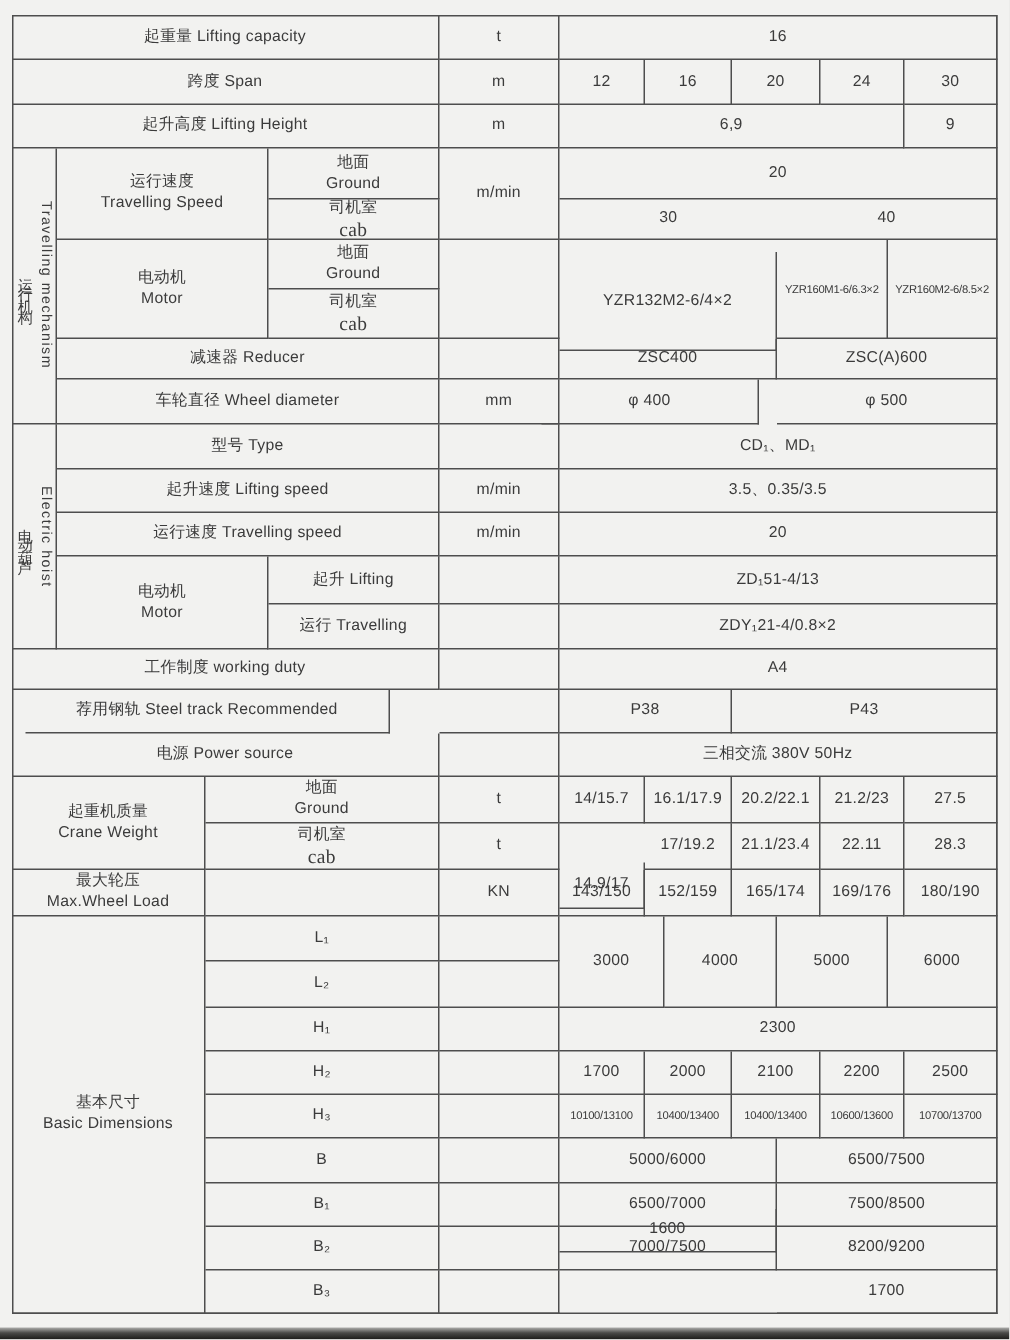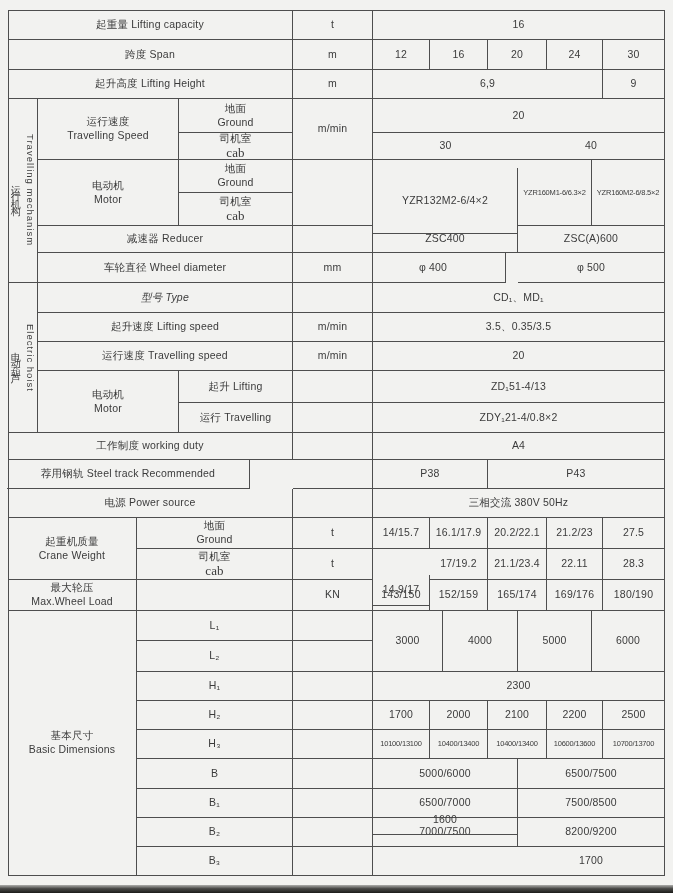--- a/index.html
+++ b/index.html
@@ -81,21 +81,21 @@
       <div class="cell" style="left: 373px; top: 226px; width: 145px; height: 27px;">ZSC400</div>
       <div class="cell" style="left: 518px; top: 226px; width: 147px; height: 27px;">ZSC(A)600</div>
       <div class="cell" style="left: 38px; top: 253px; width: 255px; height: 30px;">车轮直径 Wheel diameter</div>
       <div class="cell" style="left: 293px; top: 253px; width: 80px; height: 30px;">mm</div>
       <div class="cell" style="left: 361px; top: 253px; width: 145px; height: 30px;">φ 400</div>
       <div class="cell" style="left: 518px; top: 253px; width: 147px; height: 30px;">φ 500</div>
       <div class="cell vert" style="left: 8px; top: 283px; width: 30px; height: 150px;">
         <span class="vcn">电动葫芦</span>
         <span class="ven">Electric hoist</span>
       </div>
-      <div class="cell" style="left: 38px; top: 283px; width: 255px; height: 30px; font-style: italic;">型号 Type</div>
+      <div class="cell" style="left: 38px; top: 283px; width: 255px; height: 30px;">型号 Type</div>
       <div class="cell" style="left: 293px; top: 283px; width: 80px; height: 30px;"></div>
       <div class="cell" style="left: 373px; top: 283px; width: 292px; height: 30px;">CD₁、MD₁</div>
       <div class="cell" style="left: 38px; top: 313px; width: 255px; height: 29px;">起升速度 Lifting speed</div>
       <div class="cell" style="left: 293px; top: 313px; width: 80px; height: 29px;">m/min</div>
       <div class="cell" style="left: 373px; top: 313px; width: 292px; height: 29px;">3.5、0.35/3.5</div>
       <div class="cell" style="left: 38px; top: 342px; width: 255px; height: 29px; text-align: center;">运行速度 Travelling speed</div>
       <div class="cell" style="left: 293px; top: 342px; width: 80px; height: 29px;">m/min</div>
       <div class="cell" style="left: 373px; top: 342px; width: 292px; height: 29px;">20</div>
       <div class="cell" style="left: 38px; top: 371px; width: 141px; height: 62px;">
         <div class="ln">电动机</div>
@@ -103,21 +103,21 @@
       </div>
       <div class="cell" style="left: 179px; top: 371px; width: 114px; height: 32px;">起升 Lifting</div>
       <div class="cell" style="left: 293px; top: 371px; width: 80px; height: 32px;"></div>
       <div class="cell" style="left: 373px; top: 371px; width: 292px; height: 32px;">ZD₁51-4/13</div>
       <div class="cell" style="left: 179px; top: 403px; width: 114px; height: 30px;">运行 Travelling</div>
       <div class="cell" style="left: 293px; top: 403px; width: 80px; height: 30px;"></div>
       <div class="cell" style="left: 373px; top: 403px; width: 292px; height: 30px;">ZDY₁21-4/0.8×2</div>
       <div class="cell" style="left: 8px; top: 433px; width: 285px; height: 27px; text-align: center;">工作制度 working duty</div>
       <div class="cell" style="left: 293px; top: 433px; width: 80px; height: 27px;"></div>
       <div class="cell" style="left: 373px; top: 433px; width: 292px; height: 27px;">A4</div>
-      <div class="cell" style="left: 7px; top: 460px; width: 243px; height: 29px;">荐用钢轨 Steel track Recommended</div>
+      <div class="cell" style="left: 17px; top: 460px; width: 243px; height: 29px;">荐用钢轨 Steel track Recommended</div>
       <div class="cell" style="left: 293px; top: 460px; width: 80px; height: 29px;"></div>
       <div class="cell" style="left: 373px; top: 460px; width: 115px; height: 29px;">P38</div>
       <div class="cell" style="left: 488px; top: 460px; width: 177px; height: 29px;">P43</div>
       <div class="cell" style="left: 8px; top: 489px; width: 285px; height: 29px;">电源 Power source</div>
       <div class="cell" style="left: 293px; top: 489px; width: 80px; height: 29px;"></div>
       <div class="cell" style="left: 373px; top: 489px; width: 292px; height: 29px;">三相交流  380V  50Hz</div>
       <div class="cell" style="left: 8px; top: 518px; width: 129px; height: 62px;">
         <div class="ln">起重机质量</div>
         <div class="ln">Crane Weight</div>
       </div>

